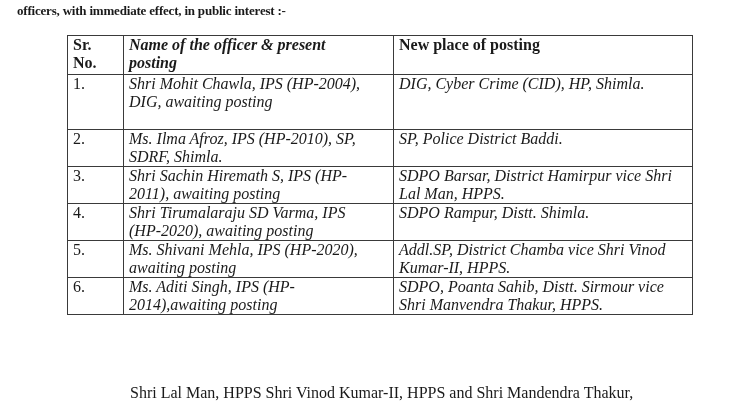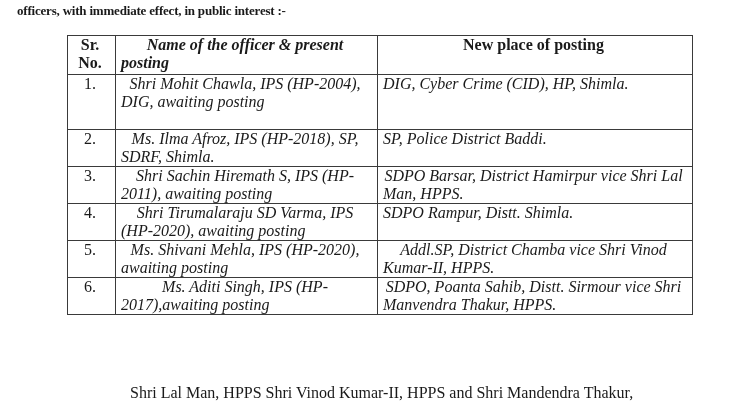--- a/index.html
+++ b/index.html
@@ -29,22 +29,22 @@
       left: 67px;
       top: 35px;
       width: 626px;
       border-collapse: collapse;
       font-size: 16px;
       line-height: 18px;
     }
     table.postings td, table.postings th {
       border: 1.5px solid #3a3a3a;
       vertical-align: top;
-      padding: 0 8px 0 5px;
-      text-align: center;
+      padding: 0 16px 0 5px;
+      text-align: left;
     }
     table.postings th {
       font-weight: bold;
       height: 38px;
     }
     .col-sr { width: 34px; }
     .col-name { width: 248px; }
     .col-new { width: auto; }
     .just {
       text-align: justify;
@@ -80,39 +80,39 @@
     </tr>
   </thead>
   <tbody>
     <tr class="r1">
       <td class="col-sr">1.</td>
       <td class="col-name just">Shri Mohit Chawla, IPS (HP-2004), DIG, awaiting posting</td>
       <td class="col-new just">DIG, Cyber Crime (CID), HP, Shimla.</td>
     </tr>
     <tr class="r2">
       <td class="col-sr">2.</td>
-      <td class="col-name just">Ms. Ilma Afroz, IPS (HP-2018), SP, SDRF, Shimla.</td>
+      <td class="col-name just">Ms. Ilma Afroz, IPS (HP-2010), SP, SDRF, Shimla.</td>
       <td class="col-new just">SP, Police District Baddi.</td>
     </tr>
     <tr class="r3">
       <td class="col-sr">3.</td>
       <td class="col-name just">Shri Sachin Hiremath S, IPS (HP-2011), awaiting posting</td>
       <td class="col-new just">SDPO Barsar, District Hamirpur vice Shri Lal Man, HPPS.</td>
     </tr>
     <tr class="r4">
       <td class="col-sr">4.</td>
       <td class="col-name just">Shri Tirumalaraju SD Varma, IPS (HP-2020), awaiting posting</td>
       <td class="col-new just">SDPO Rampur, Distt. Shimla.</td>
     </tr>
     <tr class="r5">
       <td class="col-sr">5.</td>
       <td class="col-name just">Ms. Shivani Mehla, IPS (HP-2020), awaiting posting</td>
       <td class="col-new just">Addl.SP, District Chamba vice Shri Vinod Kumar-II, HPPS.</td>
     </tr>
     <tr class="r6">
       <td class="col-sr">6.</td>
-      <td class="col-name just">Ms. Aditi Singh, IPS (HP-2017),awaiting posting</td>
+      <td class="col-name just">Ms. Aditi Singh, IPS (HP-2014),awaiting posting</td>
       <td class="col-new just">SDPO, Poanta Sahib, Distt. Sirmour vice Shri Manvendra Thakur, HPPS.</td>
     </tr>
   </tbody>
 </table>
 
 <div class="footer-line">Shri Lal Man, HPPS Shri Vinod Kumar-II, HPPS and Shri Mandendra Thakur,</div>
 
 </body></html>

